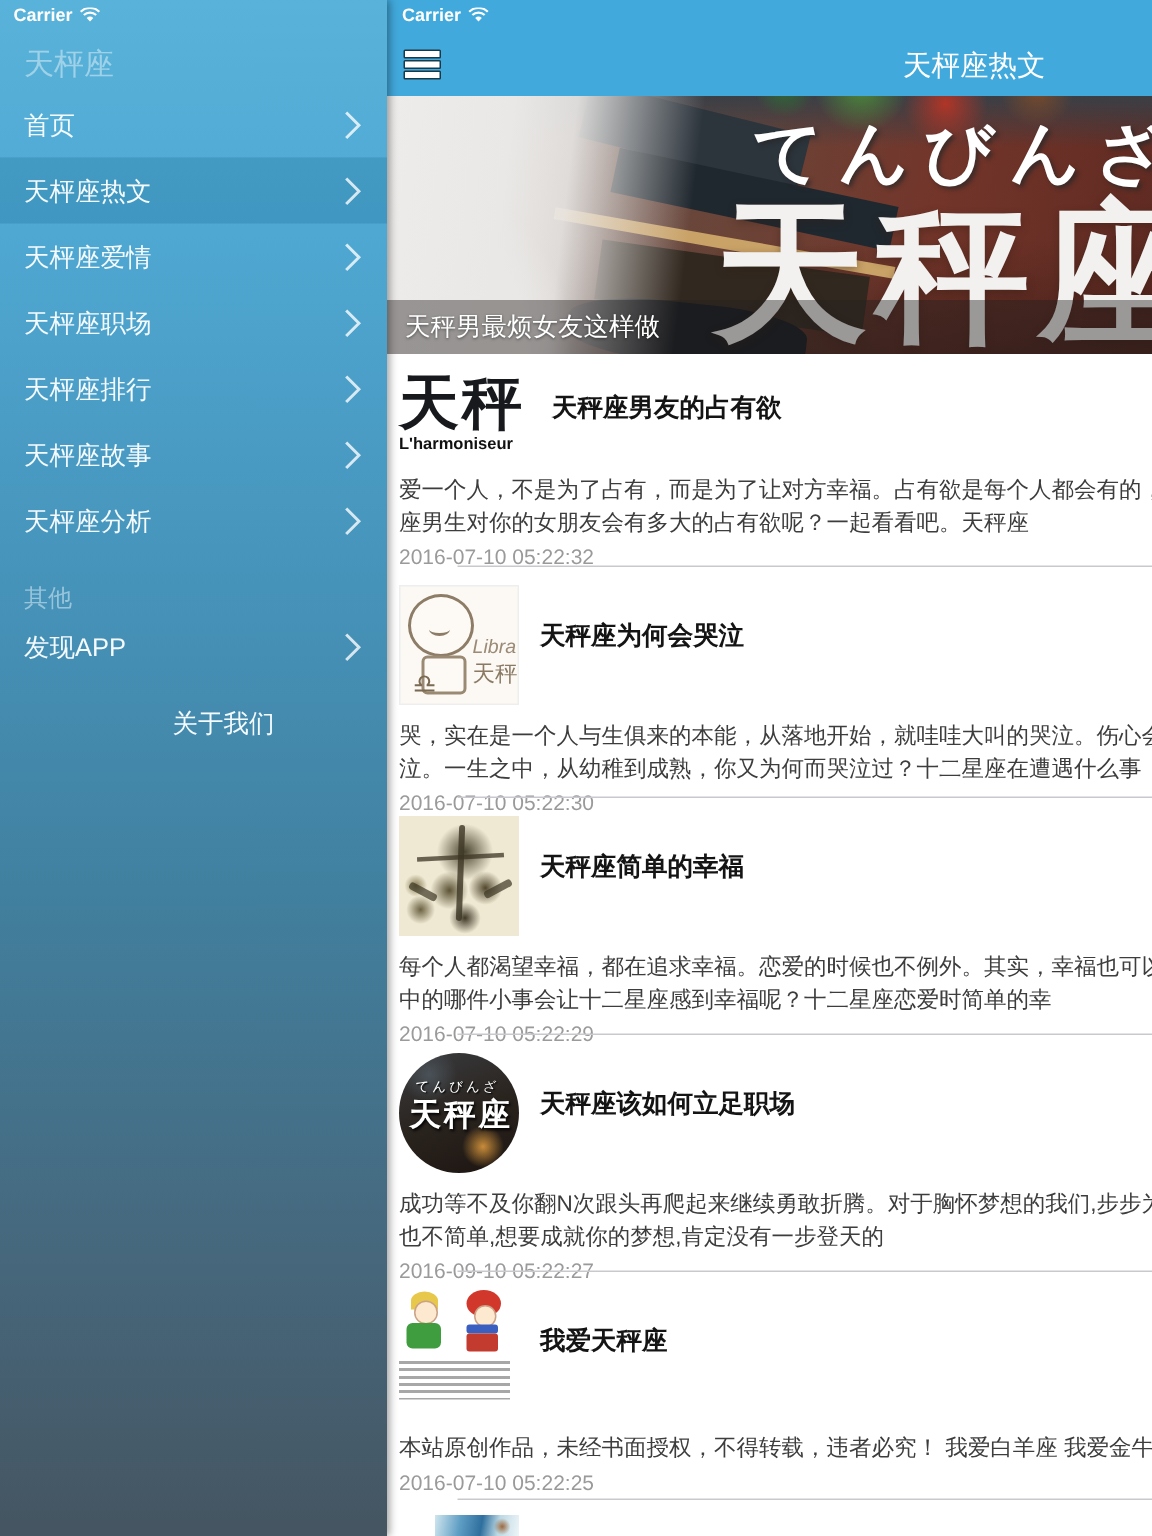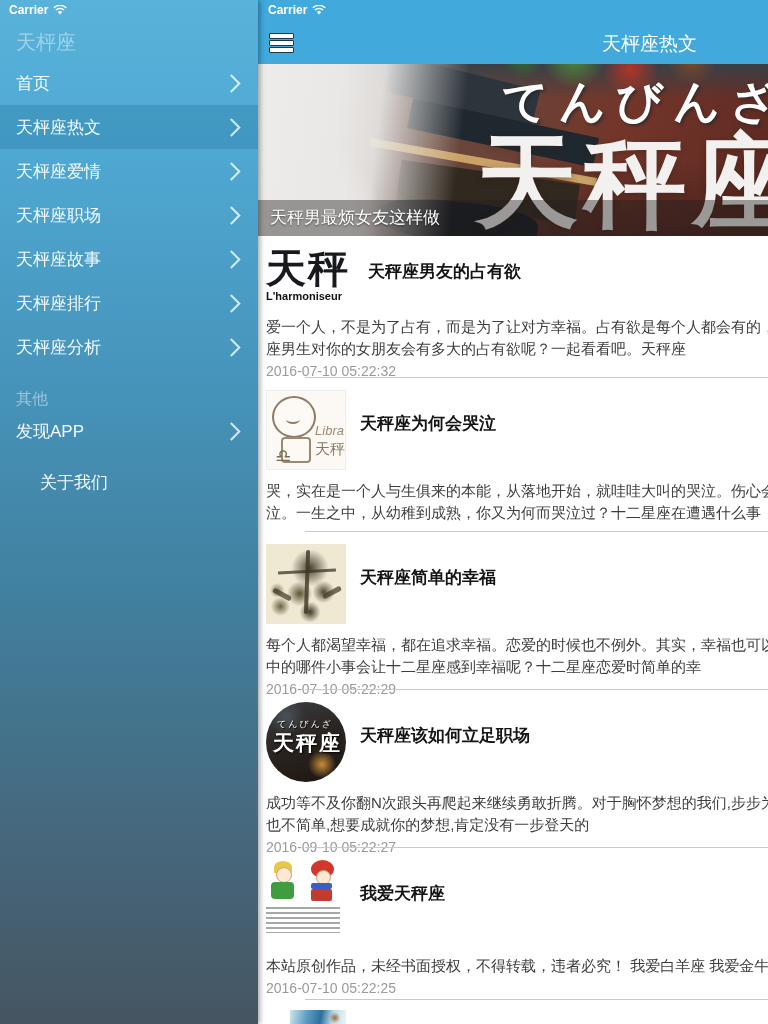--- a/index.html
+++ b/index.html
@@ -10,21 +10,21 @@
   .sidebar{position:absolute;left:0;top:0;bottom:0;width:258px;z-index:6;
     background:linear-gradient(180deg,#58b2d9 0%,#4fa9d3 14%,#4693ba 38%,#41809f 58%,#46677c 82%,#455561 100%);
     box-shadow:2px 0 5px rgba(0,0,0,0.35);}
   .side-status{height:20px;display:flex;align-items:center;gap:5px;padding-left:9px;color:#fff;font-size:12px;font-weight:bold;}
   .sidebar-title{margin:9px 0 0 16px;font-size:20px;font-weight:normal;color:rgba(220,238,248,0.55);}
   .side-menu{margin-top:5px;}
   .side-item{height:44px;display:flex;align-items:center;justify-content:space-between;padding:0 16px;color:#f4fafd;font-size:17px;cursor:pointer;}
   .side-item.selected{background:rgba(0,70,110,0.18);}
   .chev{width:11px;height:11px;border-top:2px solid rgba(255,255,255,0.78);border-right:2px solid rgba(255,255,255,0.78);transform:rotate(45deg);margin-right:4px;flex:none;}
   .side-section{margin:20px 16px 0;font-size:16px;color:rgba(220,238,248,0.55);height:20px;}
-  .side-about{margin-top:18px;color:#f4fafd;font-size:17px;height:20px;cursor:pointer;margin-left:40px;}
+  .side-about{margin-top:18px;text-align:center;color:#f4fafd;font-size:17px;height:20px;cursor:pointer;margin-left:40px;}
 
   
   .content{position:absolute;left:258px;top:0;bottom:0;width:510px;background:#fff;}
   .c-status{position:relative;height:20px;background:#41a9dc;color:#fff;font-size:12px;font-weight:bold;}
   .c-carrier{position:absolute;left:10px;top:3px;display:flex;align-items:center;gap:5px;}
   .c-time{position:absolute;left:365px;top:19px;}
   .c-nav{position:relative;height:44px;background:#41a9dc;}
   .hamburger{position:absolute;left:11px;top:13px;width:25px;cursor:pointer;}
   .hamburger .bar{height:4px;background:#fff;border:1px solid #173a4a;border-radius:1px;margin-bottom:1px;}
   .nav-title{position:absolute;left:344px;top:11px;font-size:19px;color:#fff;}
@@ -135,25 +135,25 @@
       </div>
       <div class="side-item">
         <span>天枰座爱情</span>
         <span class="chev"></span>
       </div>
       <div class="side-item">
         <span>天枰座职场</span>
         <span class="chev"></span>
       </div>
       <div class="side-item">
+        <span>天枰座排行</span>
+        <span class="chev"></span>
+      </div>
+      <div class="side-item">
         <span>天枰座故事</span>
-        <span class="chev"></span>
-      </div>
-      <div class="side-item">
-        <span>天枰座排行</span>
         <span class="chev"></span>
       </div>
       <div class="side-item">
         <span>天枰座分析</span>
         <span class="chev"></span>
       </div>
     </nav>
     <div class="side-section">其他</div>
     <div class="side-item">
       <span>发现APP</span>
@@ -224,20 +224,21 @@
             <div class="t2-symbol">♎</div>
             <div class="t2-libra">Libra</div>
             <div class="t2-cn">天秤</div>
           </div>
           <div class="a-title">天秤座为何会哭泣</div>
         </div>
         <div class="a-lines">
           <div class="a-line">哭，实在是一个人与生俱来的本能，从落地开始，就哇哇大叫的哭泣。伤心会哭，烦躁会</div>
           <div class="a-line">泣。一生之中，从幼稚到成熟，你又为何而哭泣过？十二星座在遭遇什么事</div>
         </div>
+        <div class="a-date">2016-07-10 05:22:30</div>
         <div class="sep"></div>
       </div>
 
       <div class="article a3" style="top:296px;height:158px;">
         <div class="a-head">
           <div class="t3">
             <div class="t3-stem"></div>
             <div class="t3-beam"></div>
             <div class="t3-w1"></div>
             <div class="t3-w2"></div>

